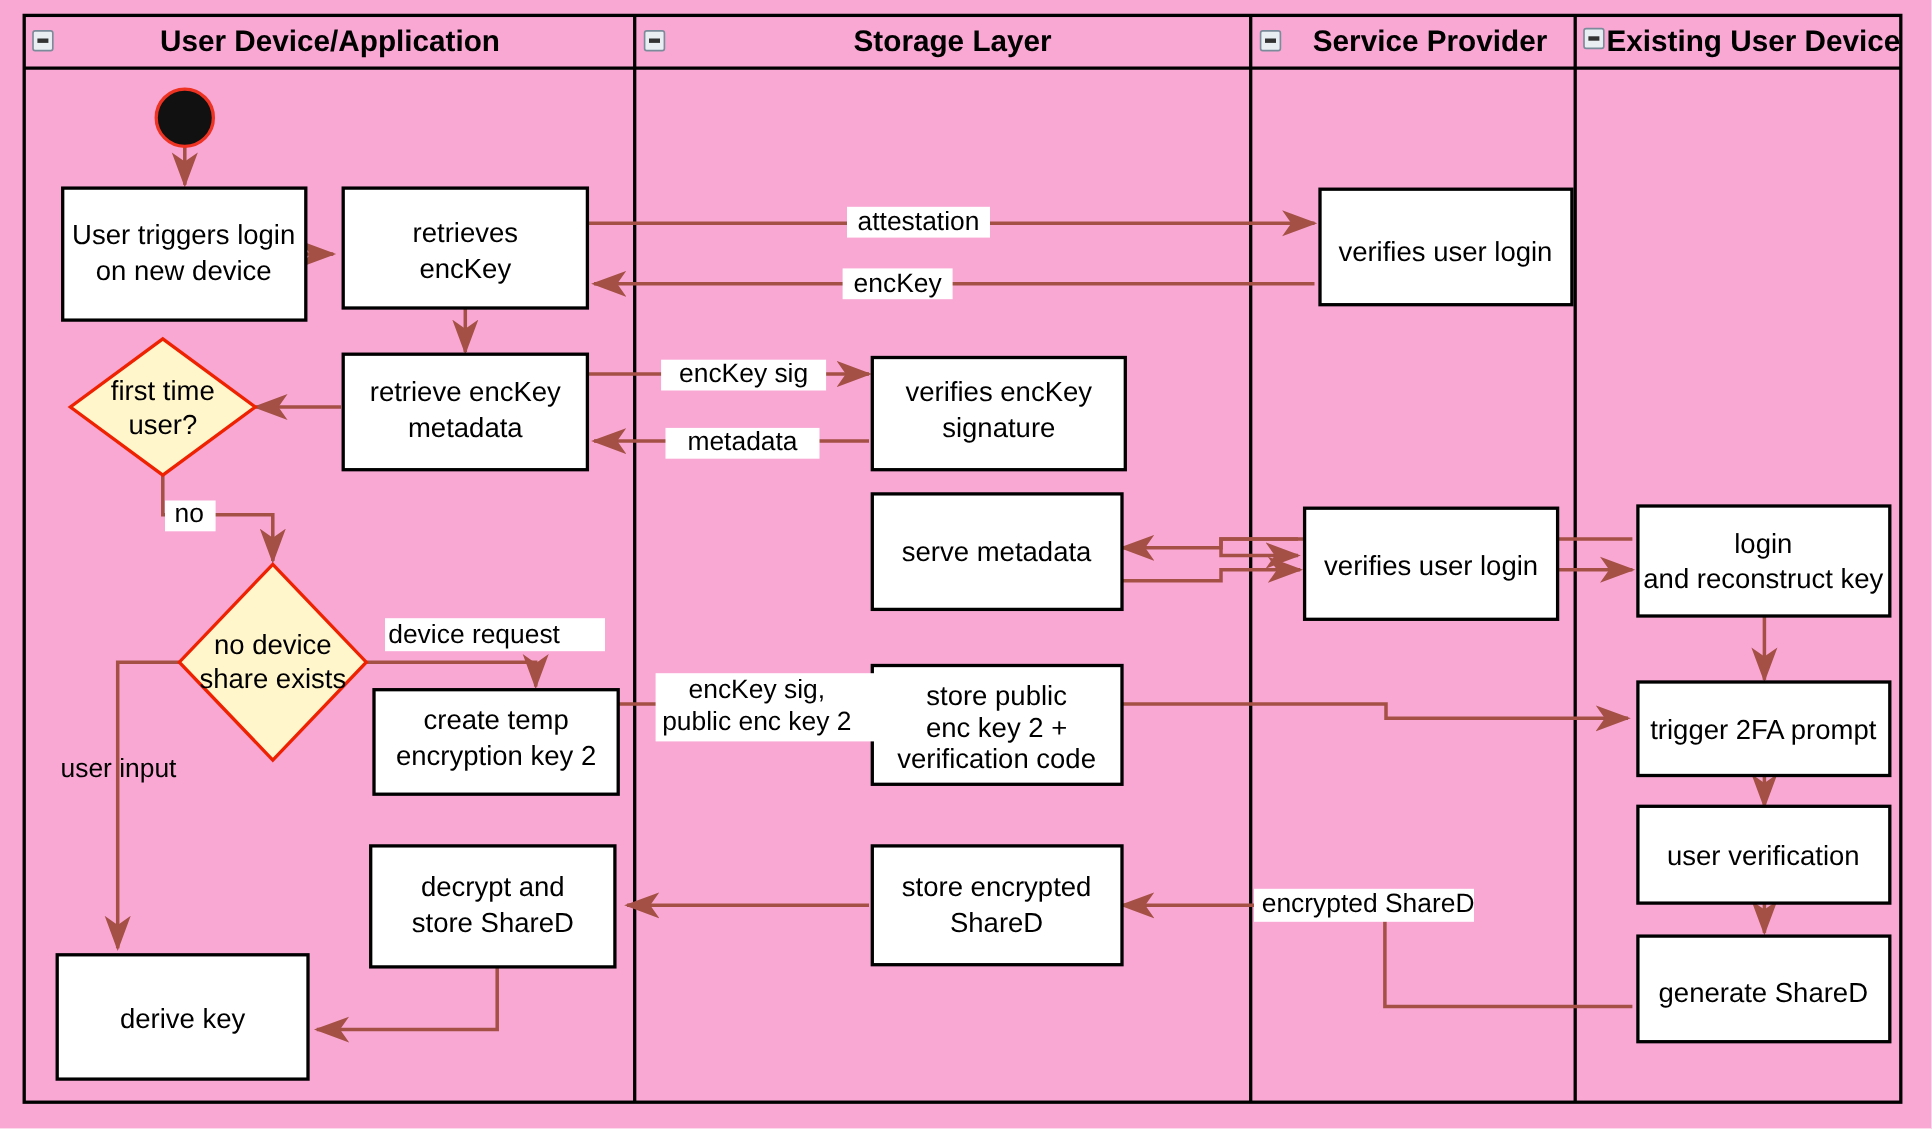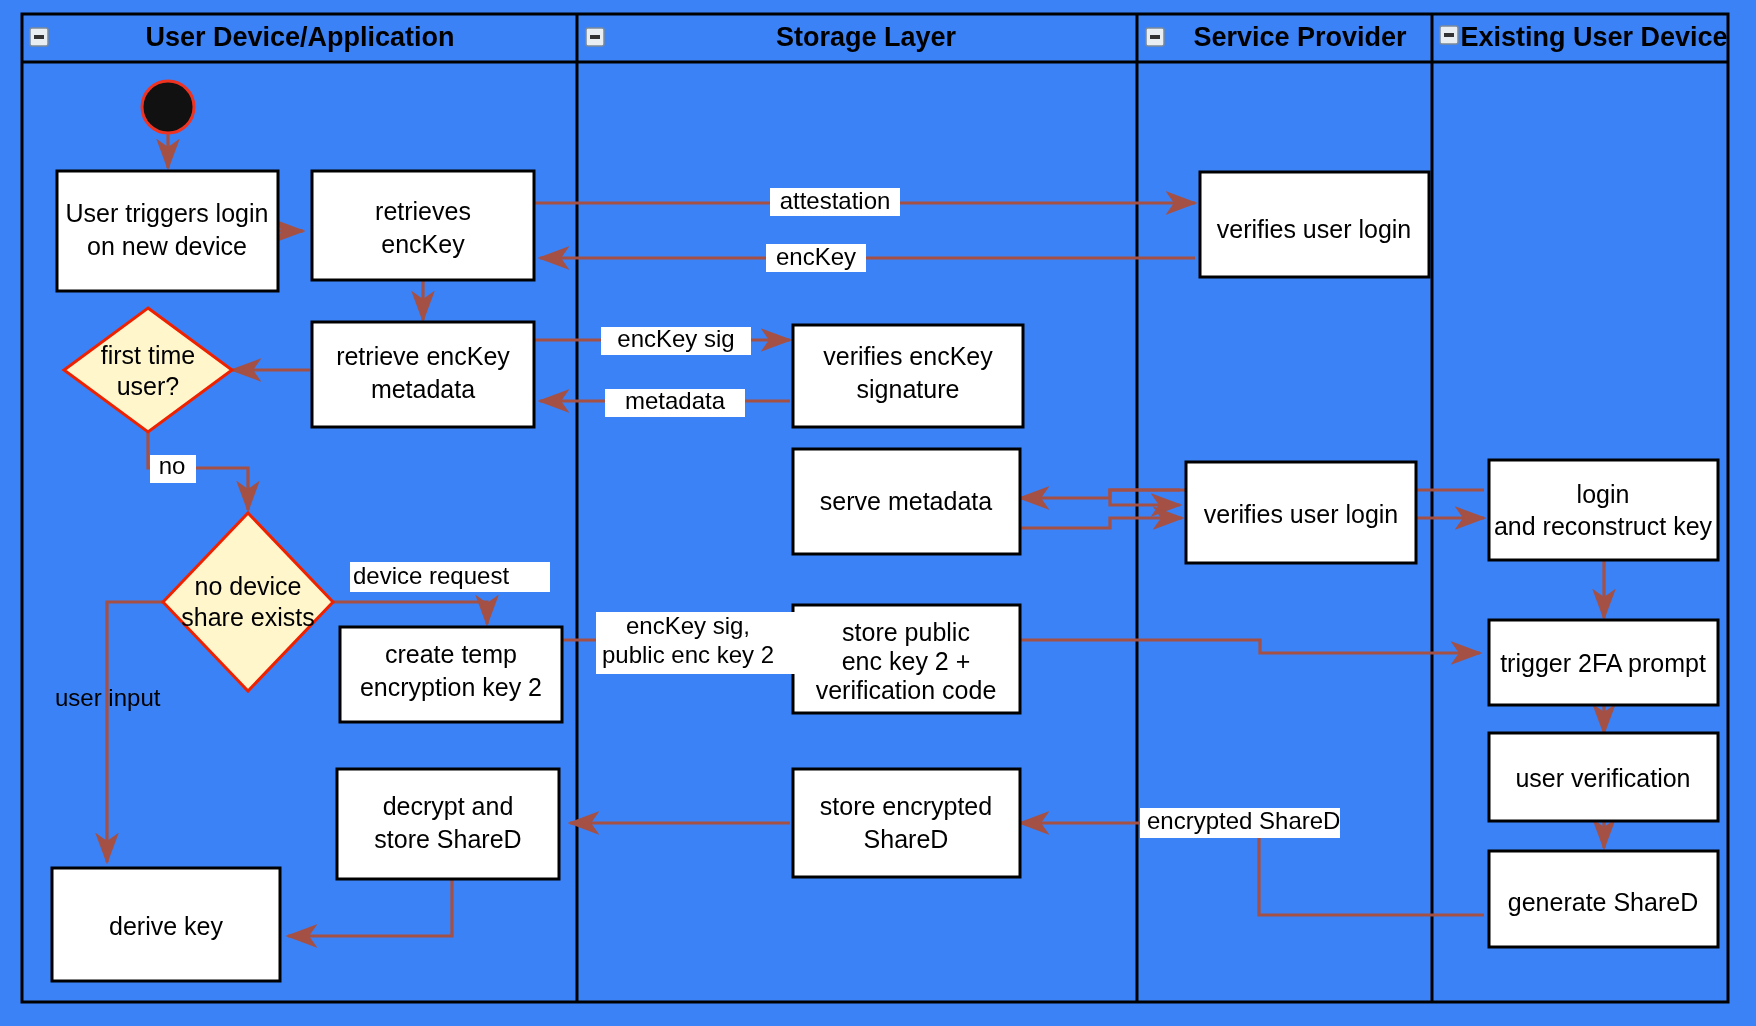--- a/index.html
+++ b/index.html
@@ -5,21 +5,21 @@
   html, body {
     margin: 0;
     padding: 0;
     background: #ffffff;
     font-family: "Liberation Sans", sans-serif;
   }
   #canvas-wrap {
     position: relative;
     width: 1756px;
     height: 1026px;
-    background: #3b82f6;
+    background: #f9a8d4;
     overflow: hidden;
   }
   svg#diagram {
     position: absolute;
     left: 0;
     top: 0;
     width: 1756px;
     height: 1026px;
   }
   .lane-title {

